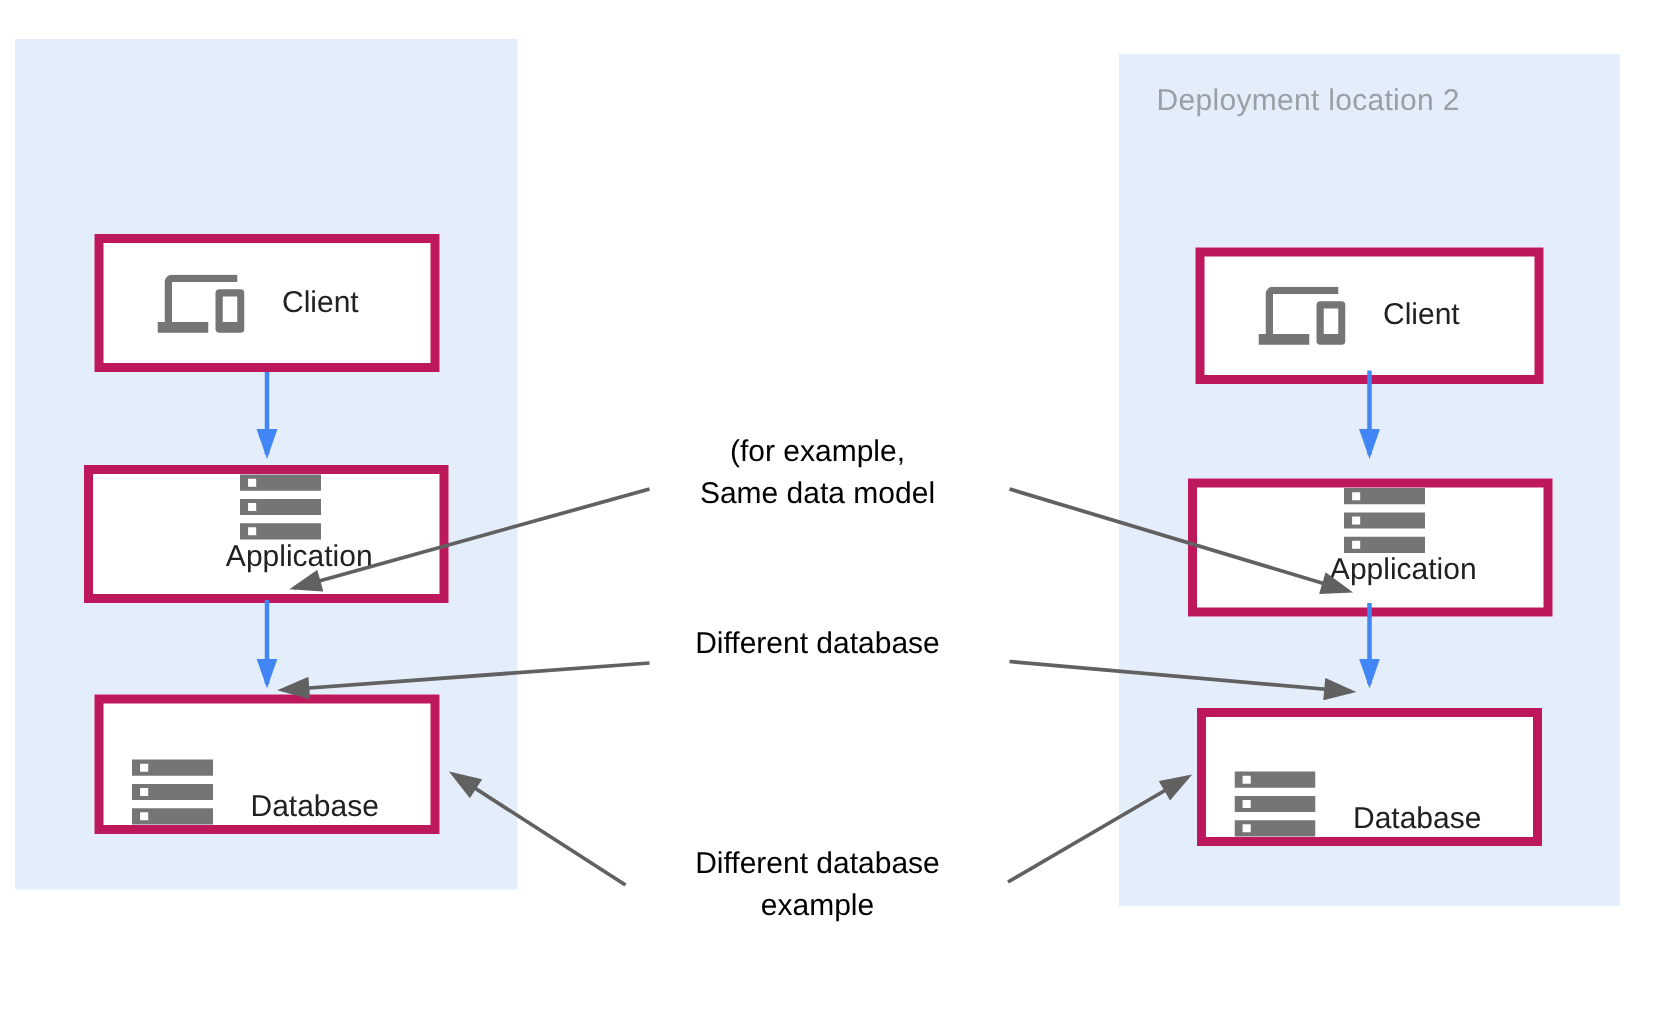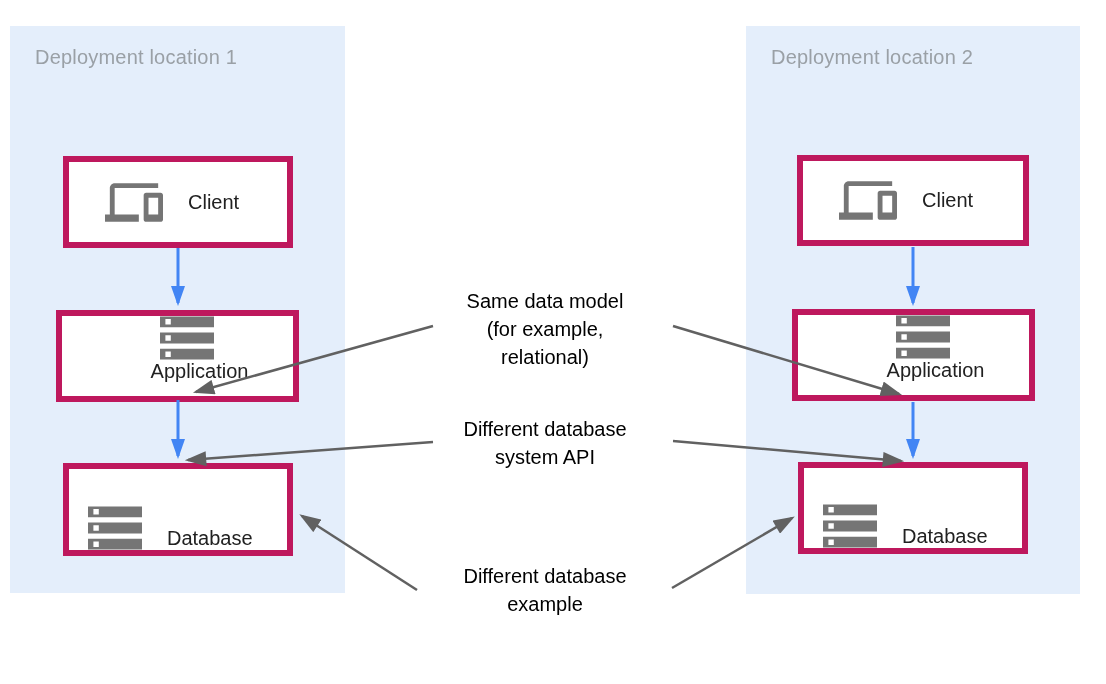--- a/index.html
+++ b/index.html
@@ -1,20 +1,20 @@
 <!DOCTYPE html>
 <html><head>
 <meta charset="utf-8">
 <style>
   html,body{margin:0;padding:0;background:#ffffff;font-family:"Liberation Sans",sans-serif;}
   .canvas{position:relative;width:1106px;height:684px;background:#ffffff;overflow:hidden;}
 
   .panel{position:absolute;background:#e4eefb;}
   .panel-left{left:10px;top:26px;width:335px;height:567px;}
-  .panel-right{left:746px;top:26px;width:334px;height:568px;}
+  .panel-right{left:746px;top:36px;width:334px;height:568px;}
   .panel-title{position:absolute;left:25px;top:20px;font-size:20px;color:#9aa0a6;letter-spacing:.2px;}
 
   .box{position:absolute;background:#ffffff;border:6px solid #be185d;display:flex;align-items:center;box-sizing:border-box;}
   .box .icon{flex:none;fill:#757575;}
   .box-label{font-size:20px;color:#212121;margin-left:25px;white-space:nowrap;}
 
   .box-client{left:53px;top:130px;width:230px;height:92px;padding-left:36px;}
   .box-app{left:46px;top:284px;width:243px;height:92px;padding-left:19px;flex-direction:column;}
   .box-db{left:53px;top:437px;width:230px;height:93px;padding-left:19px;align-items:flex-end;}
   .panel-right .box-client{left:51px;top:129px;width:232px;height:91px;}
@@ -29,21 +29,20 @@
   .ann-1{left:420px;top:287px;}
   .ann-2{left:420px;top:415px;}
   .ann-3{left:420px;top:562px;}
 </style>
 </head>
 <body>
 
 <div class="canvas">
 
   <div class="panel panel-left">
-    <div class="panel-title">Deployment location 1</div>
 
     <div class="box box-client">
       <svg class="icon" width="58" height="39" viewBox="0 4 24 16">
         <path d="M4 6h18V4H4c-1.1 0-2 .9-2 2v11H0v3h14v-3H4V6zm19 2h-6c-.55 0-1 .45-1 1v10c0 .55.45 1 1 1h6c.55 0 1-.45 1-1V9c0-.55-.45-1-1-1zm-1 9h-4v-7h4v7z"></path>
       </svg>
       <span class="box-label">Client</span>
     </div>
 
     <div class="box box-app">
       <svg class="icon" width="54" height="44" viewBox="2 4 20 16">
@@ -105,28 +104,26 @@
     <line class="ann-line" x1="673" y1="326" x2="899" y2="394" marker-end="url(#head-gray)"></line>
 
     <line class="ann-line" x1="433" y1="442" x2="188" y2="460" marker-end="url(#head-gray)"></line>
     <line class="ann-line" x1="673" y1="441" x2="901" y2="461" marker-end="url(#head-gray)"></line>
 
     <line class="ann-line" x1="417" y1="590" x2="302" y2="516" marker-end="url(#head-gray)"></line>
     <line class="ann-line" x1="672" y1="588" x2="792" y2="518" marker-end="url(#head-gray)"></line>
   </svg>
 
   <div class="annotation ann-1">
+    <div>(for example,</div>
     <div>Same data model</div>
-    <div>(for example,</div>
-    <div>relational)</div>
   </div>
 
   <div class="annotation ann-2">
     <div>Different database</div>
-    <div>system API</div>
   </div>
 
   <div class="annotation ann-3">
     <div>Different database</div>
     <div>example</div>
   </div>
 
 </div>
 
 </body></html>

